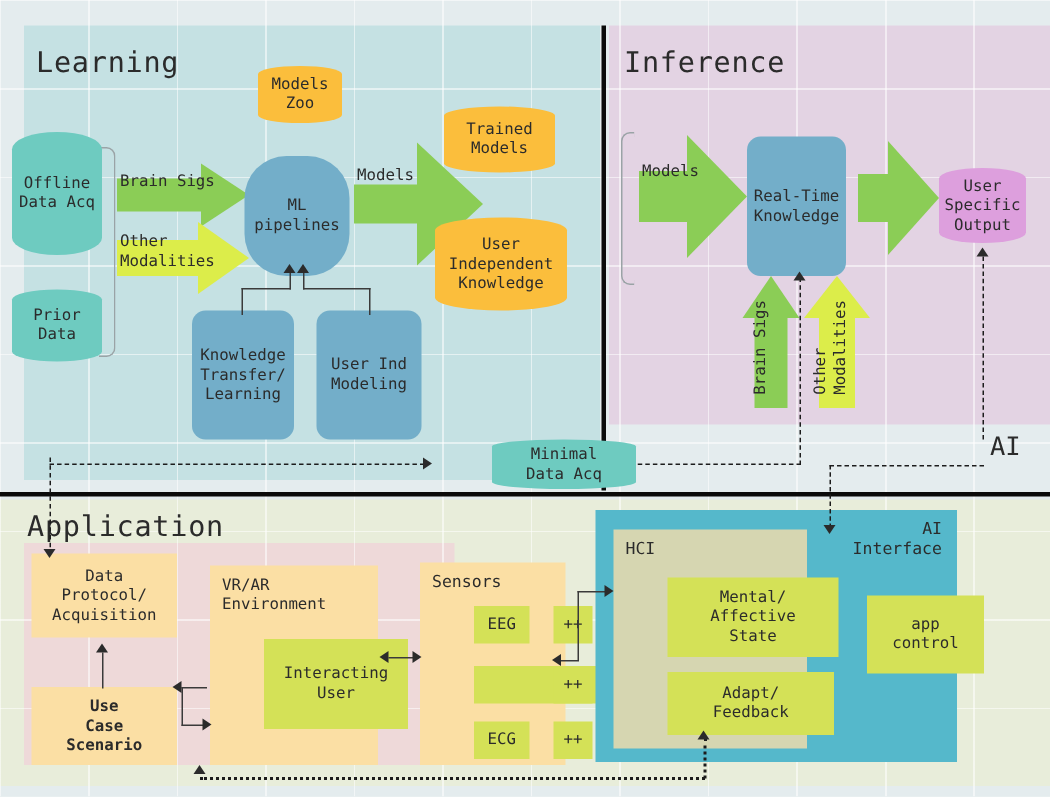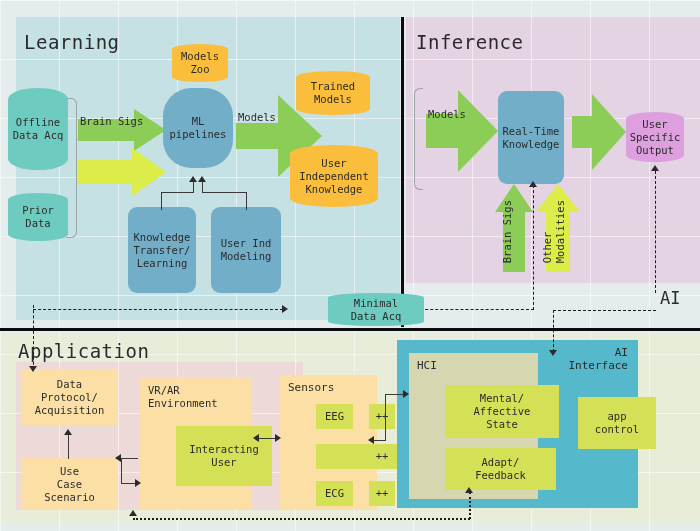--- a/index.html
+++ b/index.html
@@ -124,25 +124,27 @@
   <div class="barrow ga-r" style="left:78px;top:109px;width:88px;height:42px;">
     <div class="shaft" style="left:0;top:10px;width:62px;height:22px;"></div>
     <div class="head" style="left:56px;top:0;border-top:21px solid transparent;border-bottom:21px solid transparent;border-left:32px solid #8bcd56;"></div>
   </div>
   <div class="arrow-label" style="left:80px;top:115px;">Brain Sigs</div>
 
   <div class="barrow ga-r lime" style="left:78px;top:148px;width:90px;height:48px;">
     <div class="shaft" style="left:0;top:12px;width:60px;height:24px;background:#dced4a;"></div>
     <div class="head" style="left:54px;top:0;border-top:24px solid transparent;border-bottom:24px solid transparent;border-left:34px solid #dced4a;"></div>
   </div>
+  <div class="arrow-label" style="left:80px;top:155px;">Other
+Modalities</div>
 
   <div class="node cyl orange" style="left:172px;top:44px;width:56px;height:38px;">Models
 Zoo</div>
 
-  <div class="node rr blue" style="left:163px;top:88px;width:70px;height:80px;border-radius:28px;">ML
+  <div class="node rr blue" style="left:163px;top:104px;width:70px;height:80px;border-radius:28px;">ML
 pipelines</div>
 
   <div class="barrow ga-r" style="left:236px;top:95px;width:90px;height:82px;">
     <div class="shaft" style="left:0;top:28px;width:48px;height:26px;background:#8bcd56;"></div>
     <div class="head" style="left:42px;top:0;border-top:41px solid transparent;border-bottom:41px solid transparent;border-left:44px solid #8bcd56;"></div>
   </div>
   <div class="arrow-label" style="left:238px;top:111px;">Models</div>
 
   <div class="node cyl orange" style="left:296px;top:71px;width:74px;height:44px;">Trained
 Models</div>
@@ -217,21 +219,21 @@
     <div class="shaft" style="left:10px;top:25px;width:24px;height:63px;background:#dced4a;"></div>
     <div class="head" style="left:0;top:0;border-left:22px solid transparent;border-right:22px solid transparent;border-bottom:28px solid #dced4a;"></div>
   </div>
   <div class="arrow-label vlabel" style="left:541px;top:200px;">Other
 Modalities</div>
 
   <div class="node sandy" style="left:21px;top:369px;width:97px;height:56px;">Data
 Protocol/
 Acquisition</div>
 
-  <div class="node sandy" style="left:21px;top:458px;width:97px;height:52px;">Use
+  <div class="node sandy" style="left:21px;top:458px;width:97px;height:52px;font-weight:bold;">Use
 Case
 Scenario</div>
 
   <div class="ln v" style="left:68px;top:435px;height:24px;"></div>
   <div class="tri up" style="left:64px;top:429px;"></div>
 
   <div class="node sandy" style="left:140px;top:377px;width:112px;height:133px;align-items:flex-start;justify-content:flex-start;padding:7px 0 0 8px;box-sizing:border-box;text-align:left;">VR/AR
 Environment</div>
 
   <div class="node yellowgreen" style="left:148px;top:426px;width:96px;height:60px;">Interacting

